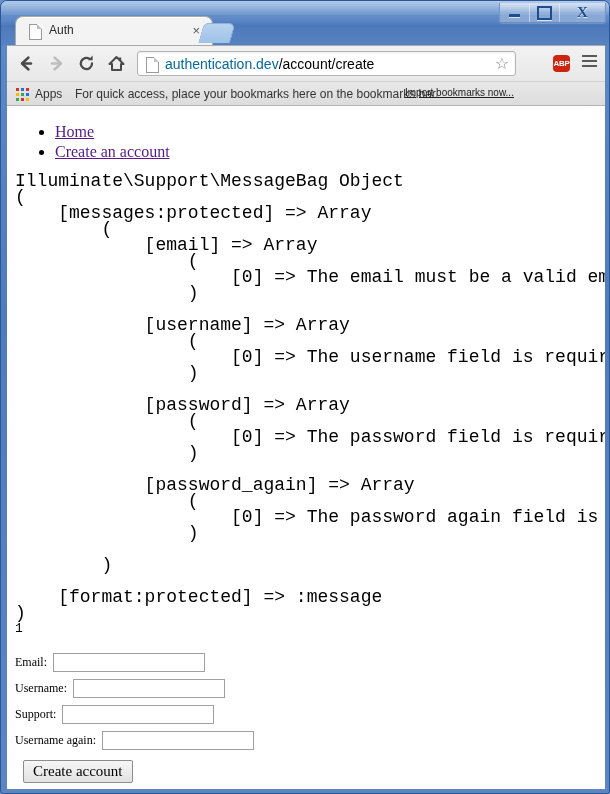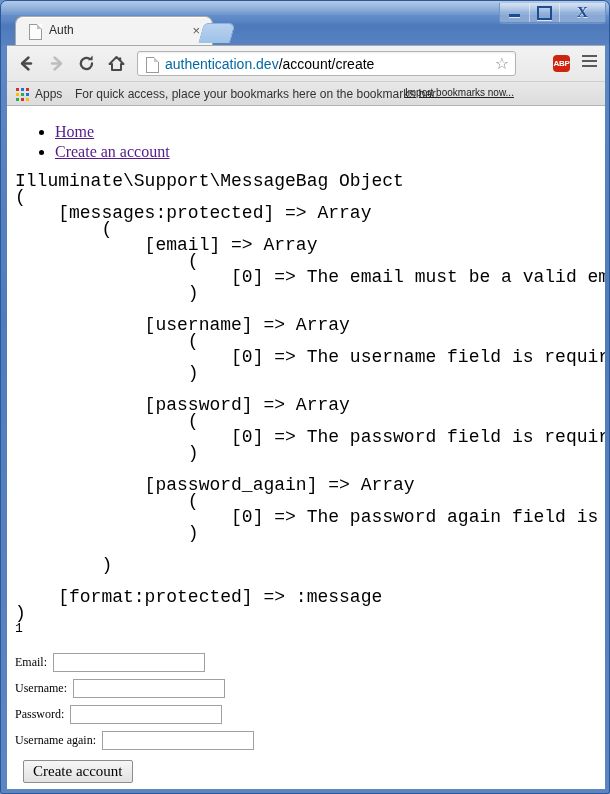--- a/index.html
+++ b/index.html
@@ -475,21 +475,21 @@
       <form id="signup-form">
         <div class="field-row">
           <span class="field-label">Email:</span>
           <input class="field-input" type="text" value="" placeholder="" style="">
         </div>
         <div class="field-row">
           <span class="field-label">Username:</span>
           <input class="field-input" type="text" value="" placeholder="" style="">
         </div>
         <div class="field-row">
-          <span class="field-label">Password:</span>
+          <span class="field-label">Support:</span>
           <input class="field-input" type="password" value="" placeholder="" style="">
         </div>
         <div class="field-row">
           <span class="field-label">Username again:</span>
           <input class="field-input" type="password" value="" placeholder="" style="">
         </div>
         <button type="button" id="submit-btn">Create account</button>
       </form>
 
     </div>

